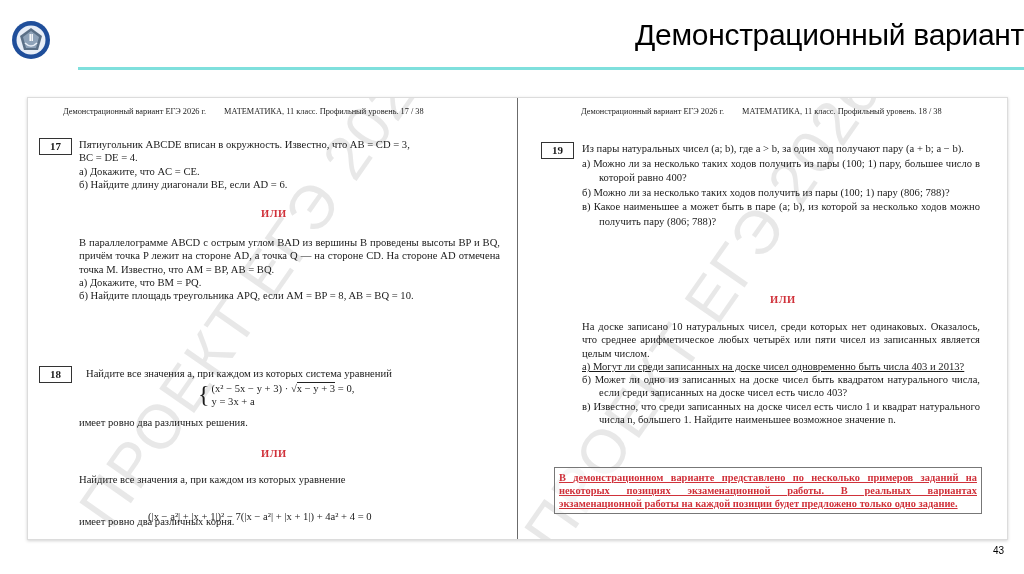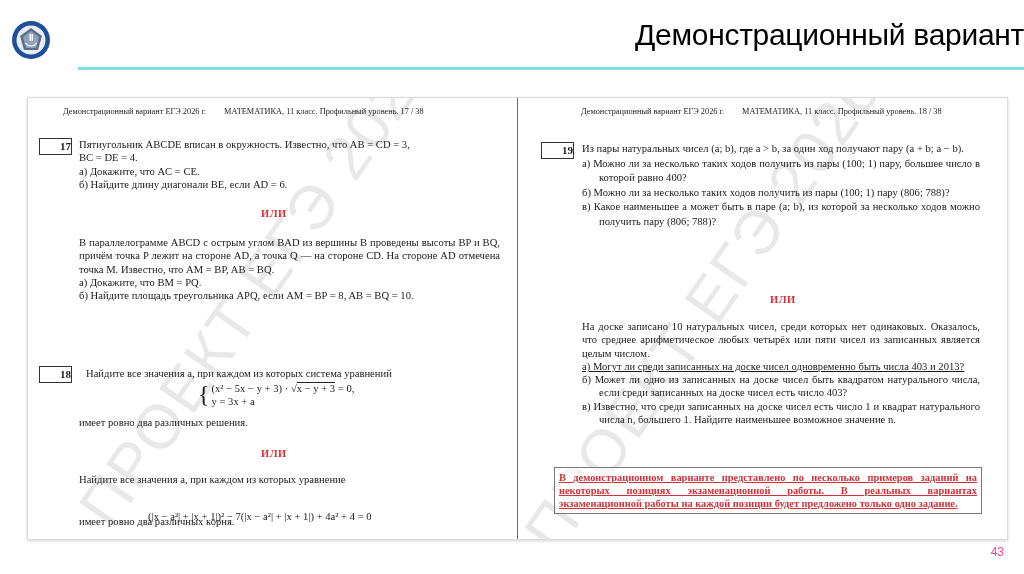--- a/index.html
+++ b/index.html
@@ -23,40 +23,40 @@
 
   .page { position: absolute; top: 0; bottom: 0; overflow: hidden; }
   .page.left { left: 0; width: 489px; }
   .page.right { left: 490px; width: 491px; }
 
   .running-head { position: absolute; top: 9px; font-size: 8.3px; color: #222; white-space: nowrap; }
   .running-head .rh-right { margin-left: 18px; }
 
   .task-num {
     position: absolute; width: 33px; height: 17px; border: 1px solid #333;
-    font-weight: bold; font-size: 11px; text-align: right; line-height: 15px;
+    font-weight: bold; font-size: 11px; text-align: center; line-height: 15px;
   }
   .block { position: absolute; font-size: 10.6px; line-height: 13.3px; text-align: justify; }
   .block p { margin: 0; }
   .indent { padding-left: 10px; text-indent: -10px; }
   .ili { position: absolute; font-weight: bold; color: #d0313a; font-size: 10.5px; letter-spacing: 0.5px; }
   .formula { position: absolute; font-size: 10.6px; line-height: 13px; white-space: nowrap; }
   .brace { font-size: 24px; line-height: 24px; float: left; margin-right: 2px; font-weight: normal; }
   .sqrt { border-top: 1px solid #222; padding-top: 0; font-family: Liberation Serif, serif; }
   .notice {
     position: absolute; left: 36px; top: 369px; width: 428px; border: 1px solid #777;
     padding: 3px 4px; color: #d0313a; font-weight: bold; font-size: 10.4px; line-height: 13px;
     text-align: justify; background: rgba(255,255,255,0.6); text-decoration: underline;
   }
   .watermark {
     position: absolute; font-family: "Liberation Sans", sans-serif; font-size: 62px;
     color: rgba(190,190,190,0.35); white-space: nowrap; transform-origin: left bottom;
     transform: rotate(-55deg); pointer-events: none; letter-spacing: 2px;
   }
-  .slide-number { position: absolute; right: 20px; top: 545px; font-family: "Liberation Sans", sans-serif; font-size: 12px; color: #ec4899; }
+  .slide-number { position: absolute; right: 20px; top: 545px; font-family: "Liberation Sans", sans-serif; font-size: 10px; color: #000000; }
 </style>
 </head>
 <body>
 
 <div class="logo">
   <svg width="40" height="46" viewBox="0 0 40 46">
     <circle cx="20" cy="23" r="19" fill="#1f4e9a"></circle>
     <circle cx="20" cy="23" r="14.5" fill="#e8eef7"></circle>
     <polygon points="20,11 31,19 27,33 13,33 9,19" fill="#5a6f86"></polygon>
     <polygon points="20,14 28,20 25,31 15,31 12,20" fill="#8ea2b8"></polygon>

